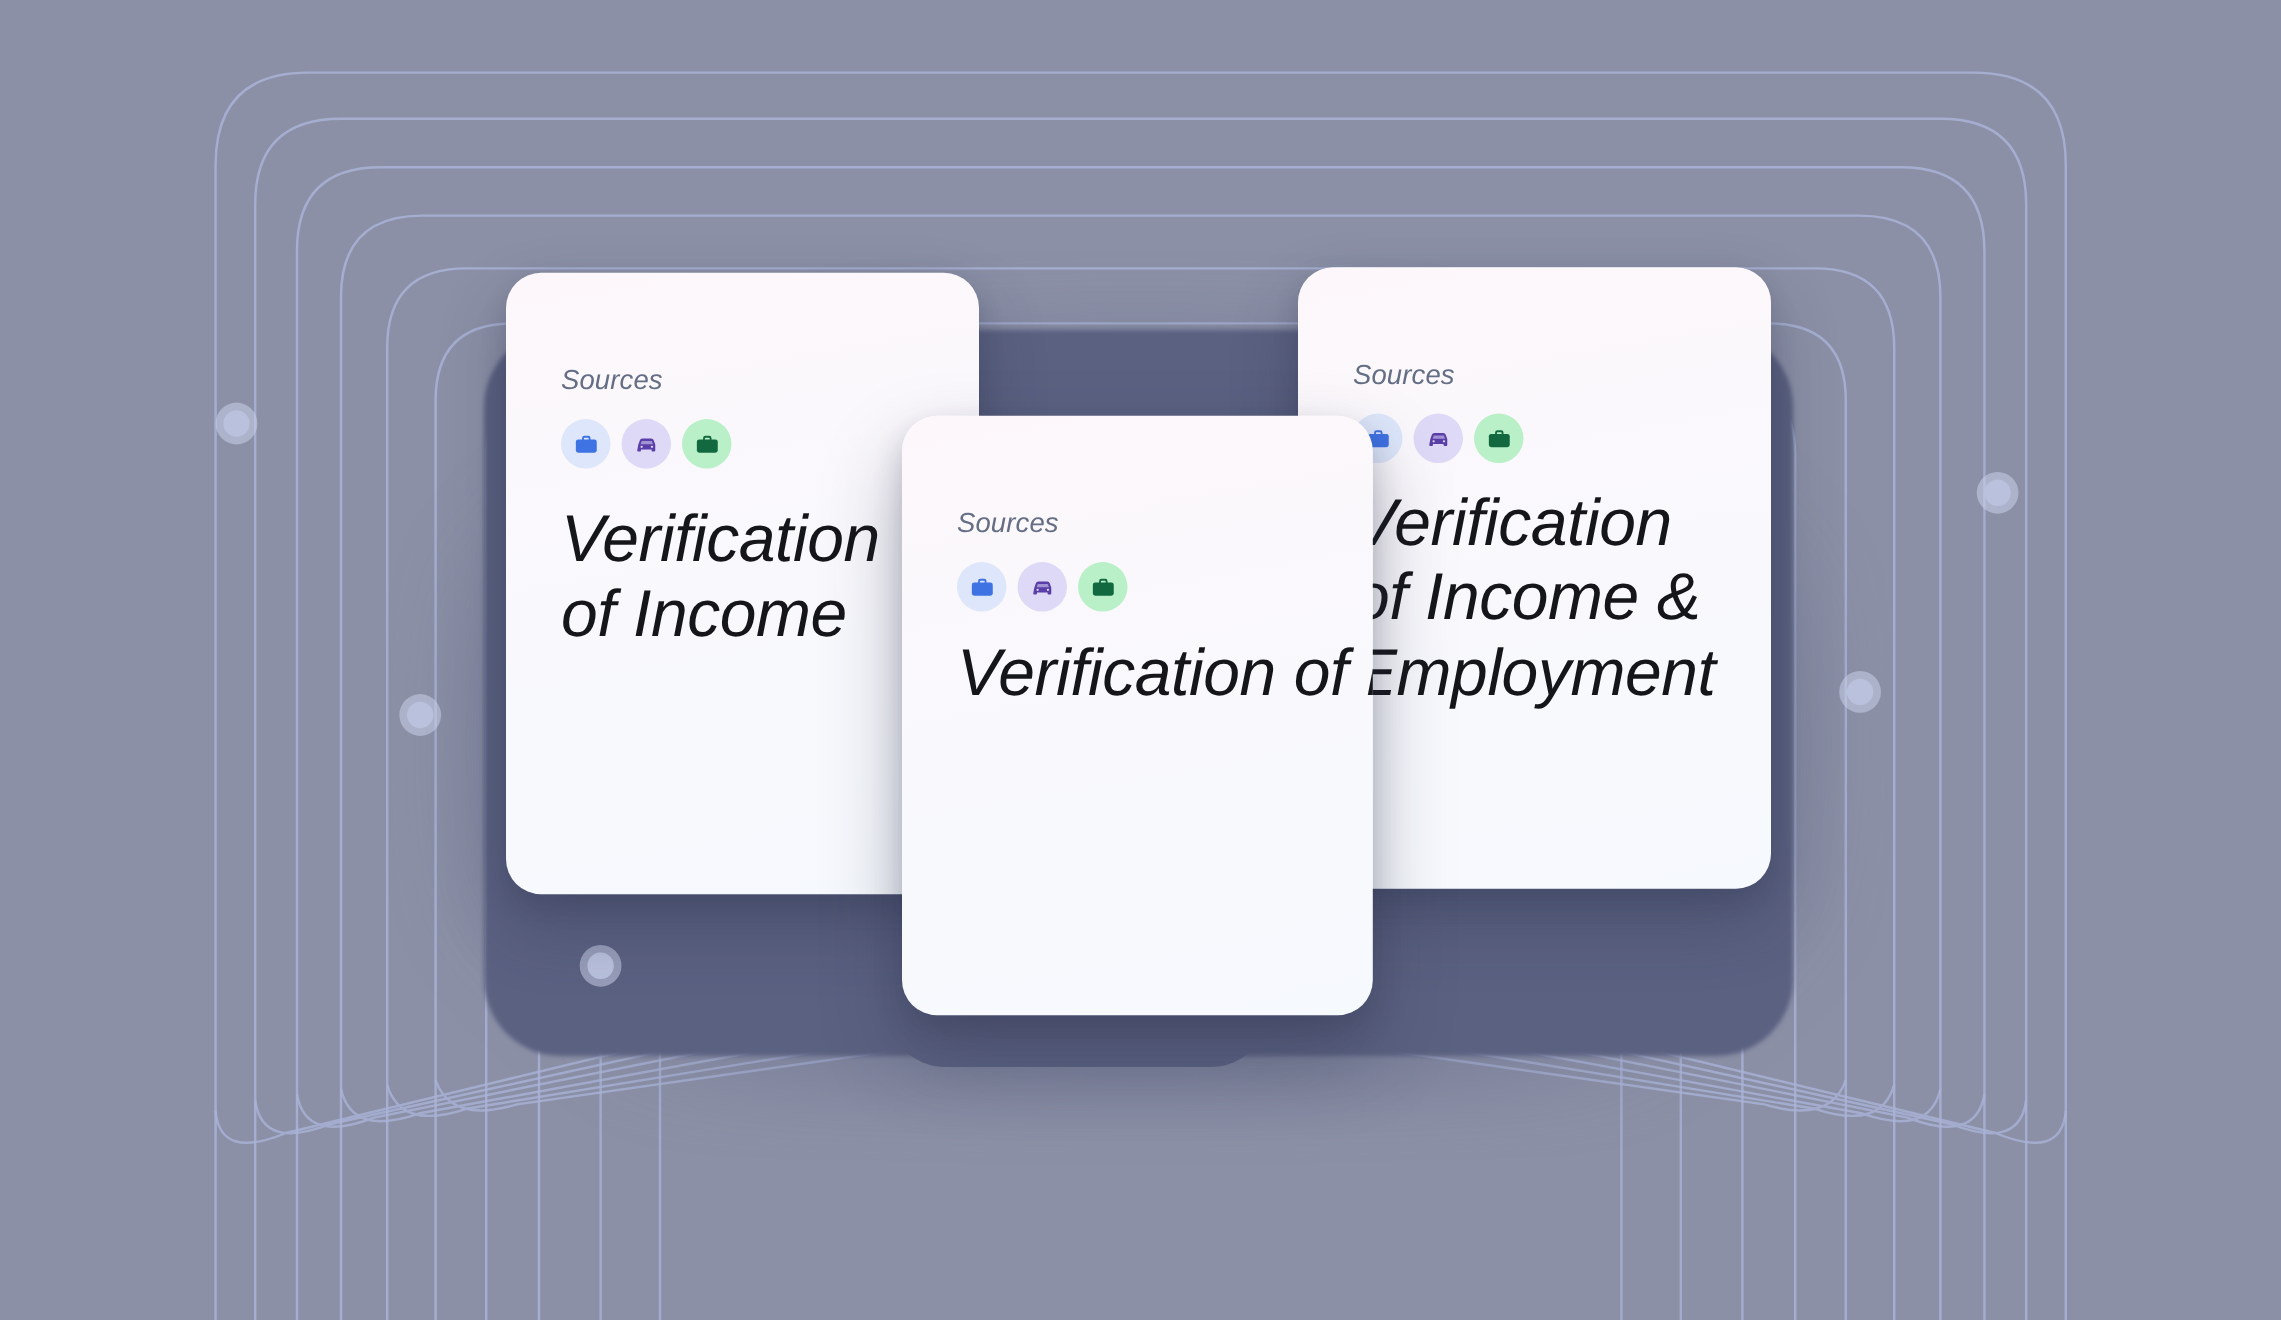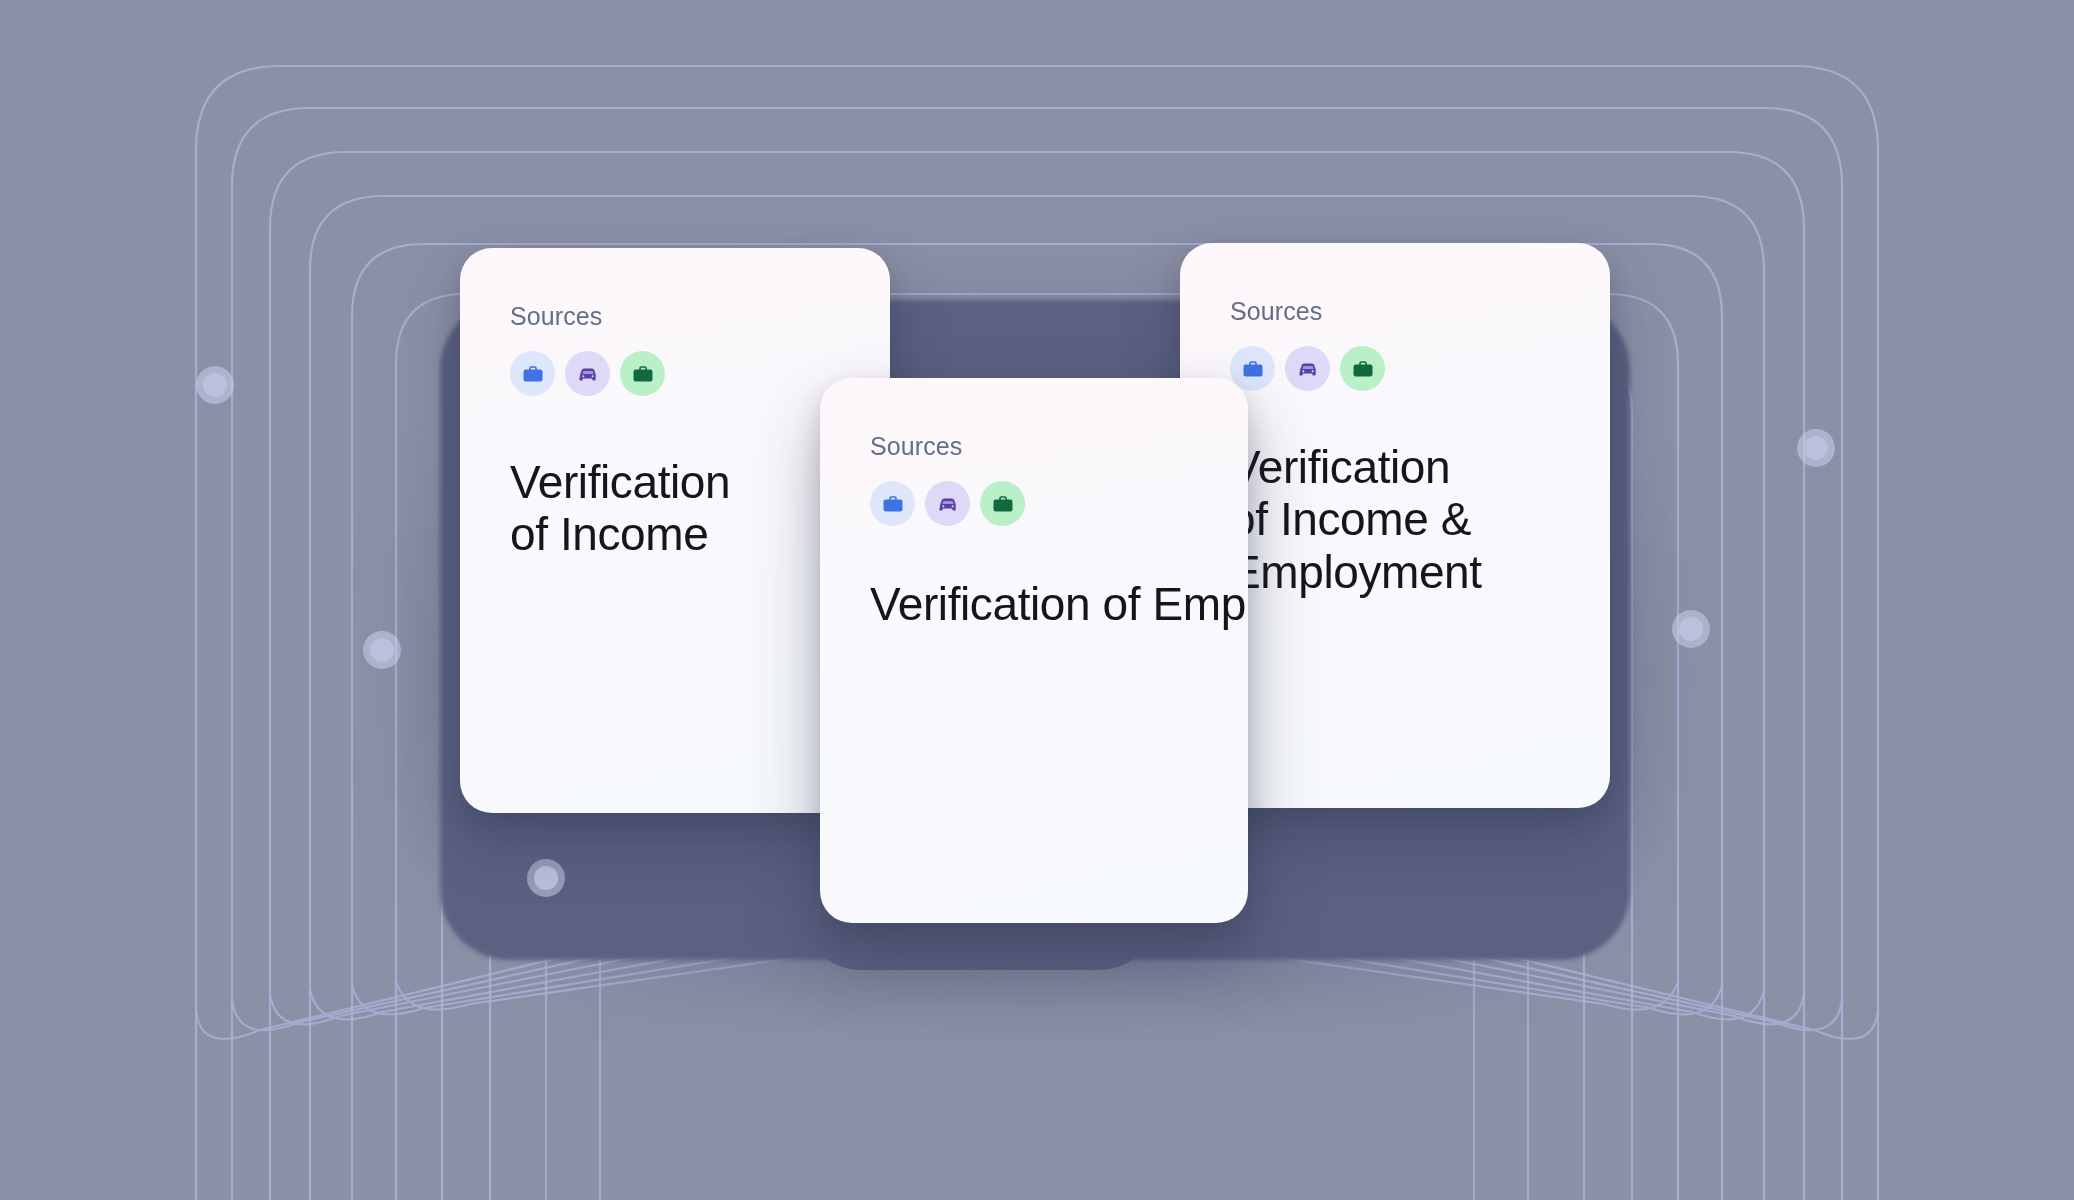--- a/index.html
+++ b/index.html
@@ -90,22 +90,23 @@
     width: 428px; height: 545px;
     z-index: 5;
     box-shadow:
       0 36px 70px rgba(40,46,72,0.34),
       0 12px 26px rgba(40,46,72,0.20);
   }
 
   .card-inner {
     position: relative;
     height: 100%;
-    padding: 56px 50px 0 50px;
+    padding: 86px 50px 0 50px;
     box-sizing: border-box;
+    font-style: italic;
   }
 
   .sources-label {
     font-size: 25px;
     color: #646e85;
     letter-spacing: 0.1px;
     line-height: 1;
     margin: 0 0 22px 0;
     white-space: nowrap;
   }
@@ -129,21 +130,21 @@
   .src-chip.purple { background: #ddd9f7; }
   .src-chip.green  { background: #b9f0c8; }
 
   .src-chip svg { display: block; }
 
   .card-title {
     position: absolute;
     left: 50px;
     top: 208px;
     margin: 0;
-    font-size: 46px;
+    font-size: 60px;
     line-height: 1.14;
     font-weight: 400;
     color: #15161a;
     letter-spacing: -0.4px;
     white-space: pre;
   }
   #card-emp .card-title { top: 200px; white-space: nowrap; }
   #card-both .card-title { top: 198px; }
 </style>
 </head>

